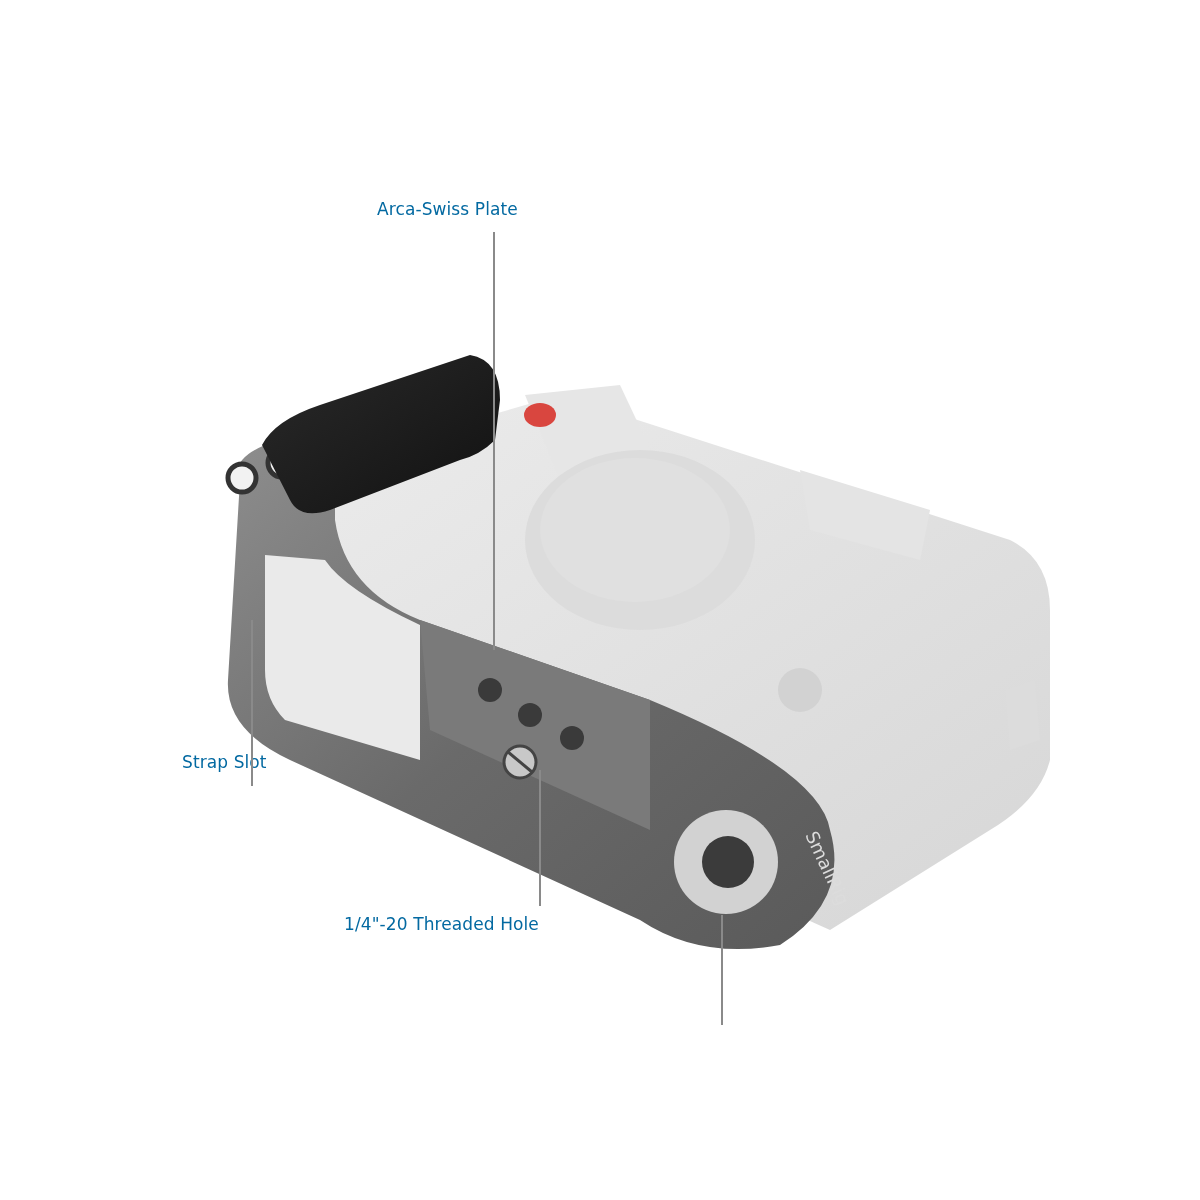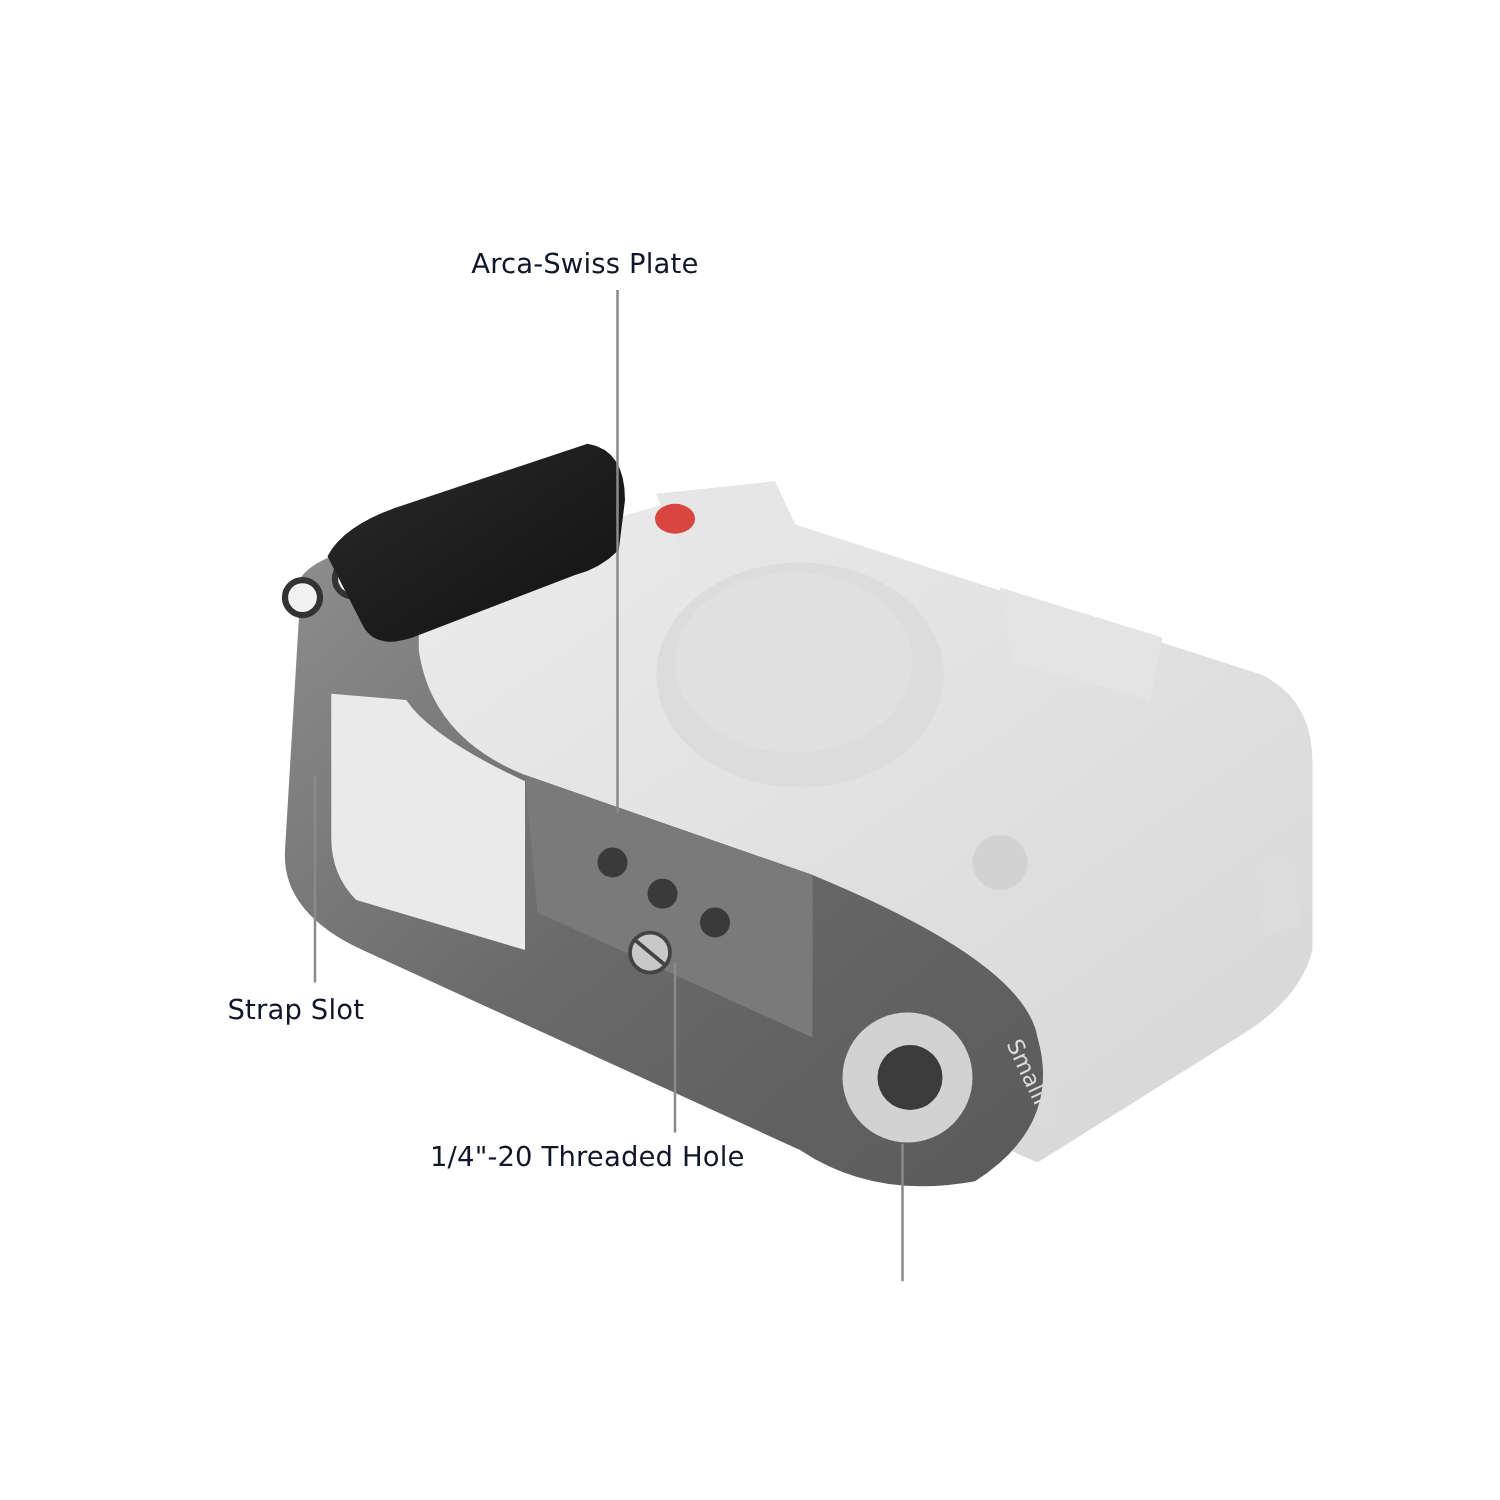--- a/index.html
+++ b/index.html
@@ -1,19 +1,19 @@
 <!DOCTYPE html>
 <html><head>
   <meta charset="utf-8">
   <style>
     html, body { margin: 0; padding: 0; background: #ffffff; }
     body { width: 1200px; height: 1200px; position: relative; overflow: hidden;
            font-family: "DejaVu Sans", "Liberation Sans", sans-serif; }
     .stage { position: absolute; left: 0; top: 0; width: 1200px; height: 1200px; }
-    .label { position: absolute; font-size: 22px; color: #0f172a; white-space: nowrap; letter-spacing: 0.1px; }
+    .label { position: absolute; font-size: 17px; color: #0369a1; white-space: nowrap; letter-spacing: 0.1px; }
     .leader { position: absolute; width: 2px; background: #8a8a8a; }
     svg { position: absolute; left: 0; top: 0; }
   </style>
 </head>
 <body>
 
 <div class="stage">
   <svg width="1200" height="1200" viewBox="0 0 1200 1200">
     <defs>
       <linearGradient id="metal" x1="0" y1="0" x2="1" y2="1">
@@ -57,20 +57,20 @@
       <circle cx="282" cy="463" r="14" fill="#f2f2f2" stroke="#333" stroke-width="5"></circle>
       <text x="805" y="835" transform="rotate(65 805 835)" font-size="18" fill="#dcdcdc" font-family="DejaVu Sans, sans-serif">SmallRig</text>
     </g>
 
     <path d="M262 445 Q275 420 320 405 L470 355 Q500 360 500 400 L495 440 Q480 455 460 460 L330 510 Q300 520 290 500 Z" fill="url(#rubber)"></path>
   </svg>
 
   <div class="label" style="left:377px; top:199px;">Arca-Swiss Plate</div>
   <div class="leader" style="left:493px; top:232px; height:418px;"></div>
 
-  <div class="label" style="left:182px; top:796px;">Strap Slot</div>
+  <div class="label" style="left:182px; top:752px;">Strap Slot</div>
   <div class="leader" style="left:251px; top:620px; height:166px;"></div>
 
   <div class="label" style="left:344px; top:914px;">1/4"-20 Threaded Hole</div>
   <div class="leader" style="left:539px; top:770px; height:136px;"></div>
 
   <div class="leader" style="left:721px; top:915px; height:110px;"></div>
 </div>
 
 </body></html>

